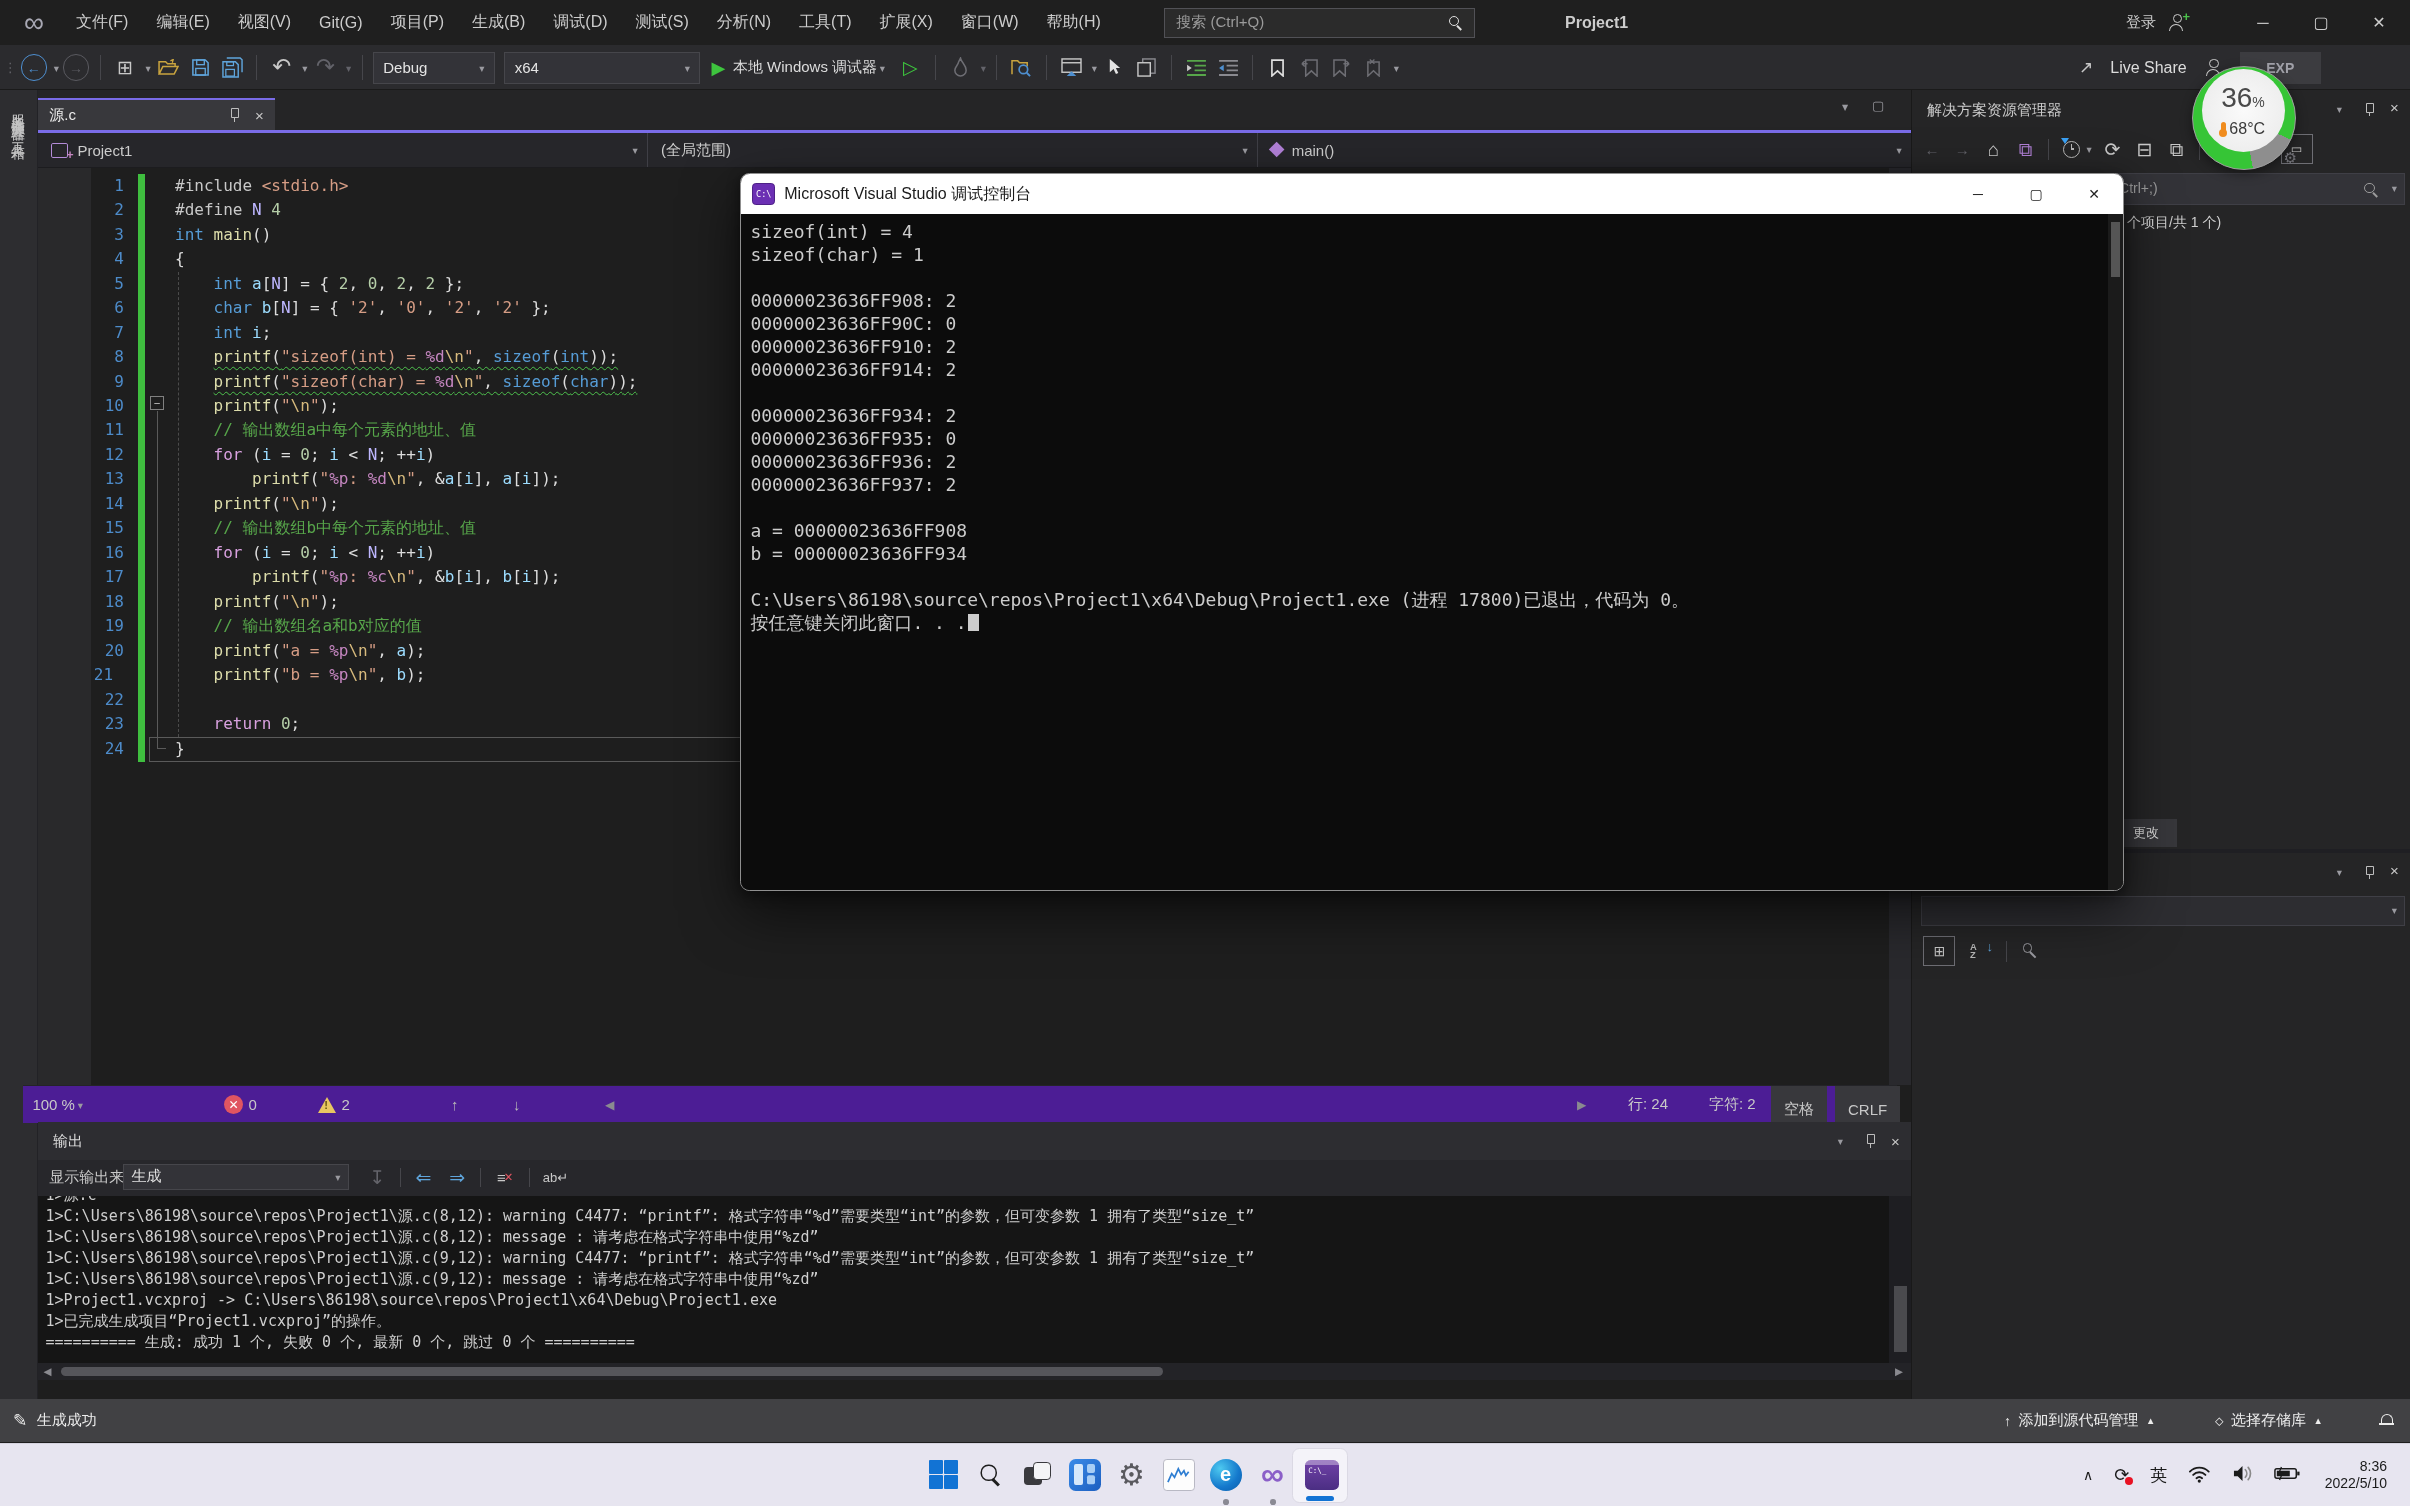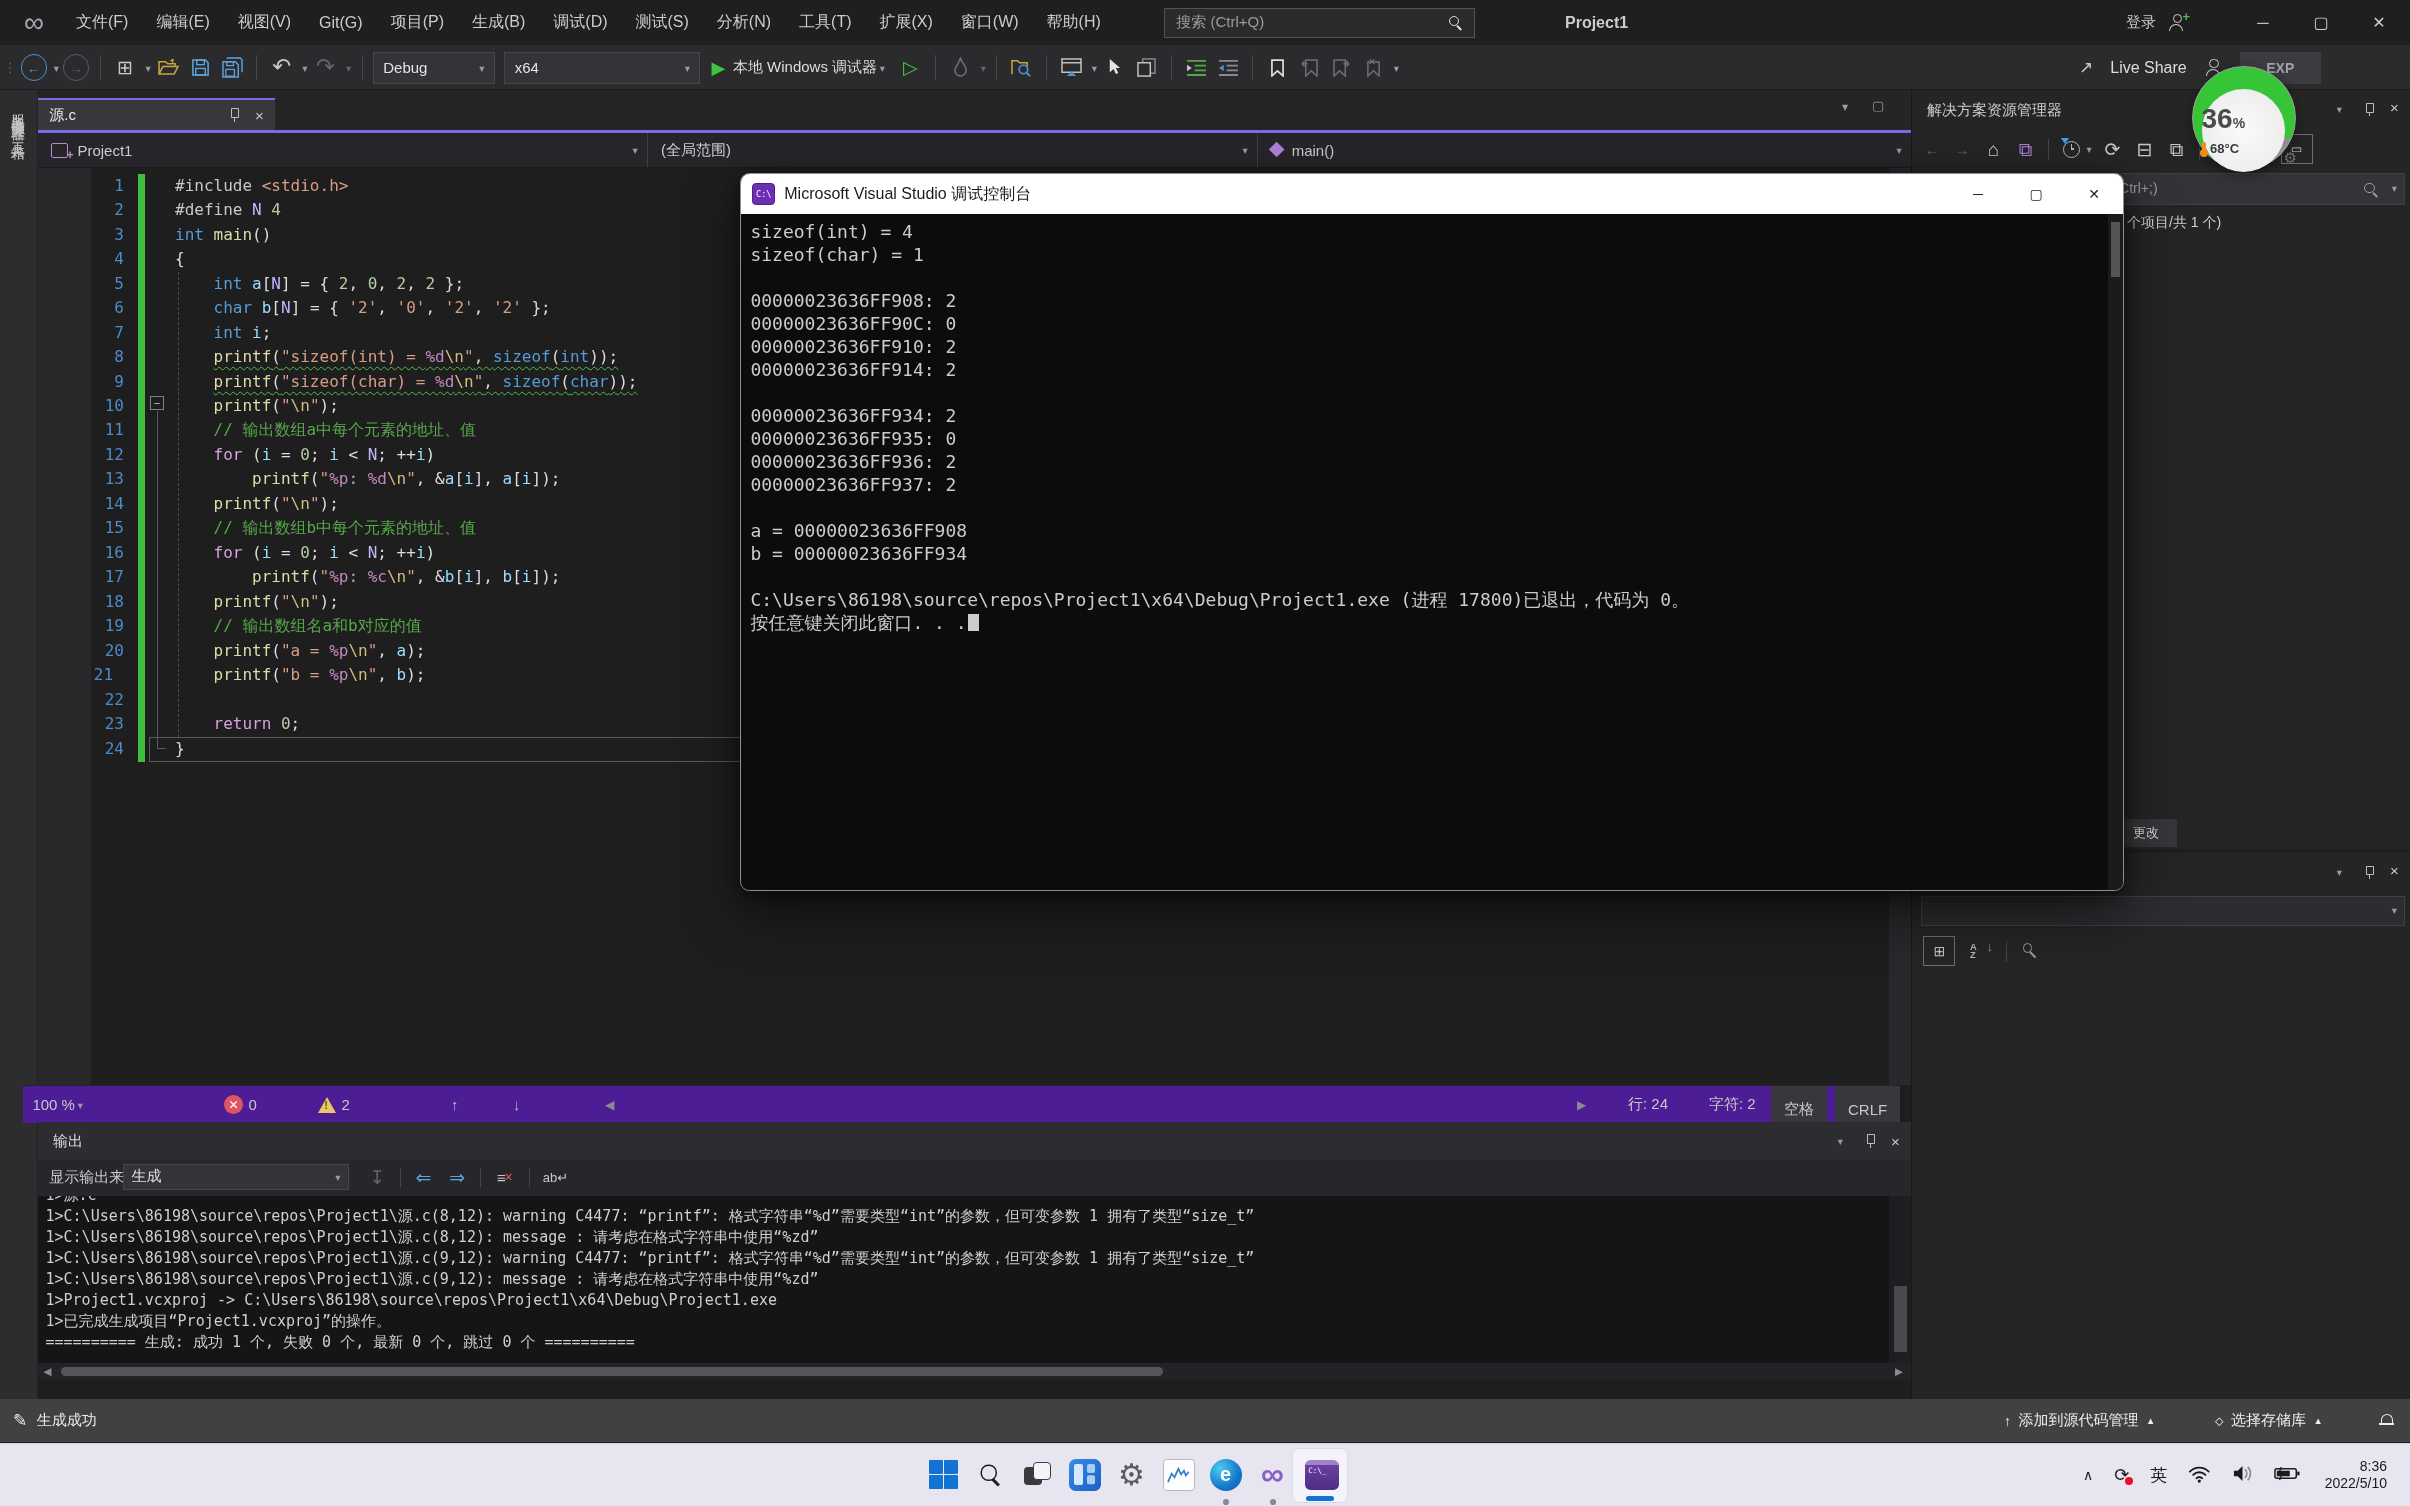--- a/index.html
+++ b/index.html
@@ -108,25 +108,25 @@
   .conbtn{width:58px;height:40px;display:flex;align-items:center;justify-content:center;color:#222;font-size:14px;}
   .conbody{position:absolute;left:0;top:40px;width:100%;height:678px;background:#0C0C0C;}
   .conline{white-space:pre;font-family:"DejaVu Sans Mono",monospace;font-size:18px;line-height:23px;color:#CCCCCC;padding-left:9.4px;}
   .concursor{display:inline-block;width:10.4px;height:17px;background:#CCCCCC;vertical-align:-2.8px;margin-left:1.9px;}
   .conscroll{position:absolute;right:0;top:40px;width:15px;height:678px;background:#1B1B1B;}
   .conthumb{position:absolute;left:2.8px;top:7.5px;width:9.4px;height:55px;background:#555555;}
   
   .cpuwidget{left:2192px;top:66px;width:104px;height:104px;border-radius:50%;z-index:60;
              background:conic-gradient(#36C536 0 115deg,#8E8E8E 115deg 170deg,#36C536 170deg 360deg);
              border:1.9px solid #9E9E9E;box-shadow:0 3.8px 11.3px rgba(0,0,0,0.4);box-sizing:border-box;}
-  .cpuinner{position:absolute;left:8.5px;top:22px;width:83px;height:83px;border-radius:50%;background:radial-gradient(#FAFAFA,#E9E9E9);
-            display:flex;flex-direction:column;align-items:flex-start;justify-content:center;font-weight:bold;}
+  .cpuinner{position:absolute;left:8.5px;top:2px;width:83px;height:83px;border-radius:50%;background:radial-gradient(#FAFAFA,#E9E9E9);
+            display:flex;flex-direction:column;align-items:center;justify-content:center;}
   .cpupct{color:#4A4A4A;font-size:28px;line-height:28px;}
   .cpupct .sm{font-size:14px;}
-  .cputemp{display:flex;align-items:center;color:#3A3A3A;font-size:13px;margin-top:4px;}
+  .cputemp{display:flex;align-items:center;color:#3A3A3A;font-size:16px;margin-top:4px;}
   .thermo{width:4.7px;height:12.2px;background:#F08C1E;border-radius:2.8px;margin-right:3.8px;position:relative;}
   .thermo::after{content:"";position:absolute;left:-1.9px;bottom:-2.8px;width:8.5px;height:8.5px;border-radius:50%;background:#F08C1E;}
   
   .statusbar{left:0;top:1399px;width:2411px;height:43px;background:#414144;color:#ECECEC;font-size:15px;}
   .bell{position:relative;width:15px;height:15px;}
   .bell::before{content:"";position:absolute;left:1.9px;top:0.9px;width:10.4px;height:9.4px;border:1.5px solid #ECECEC;border-bottom:none;border-radius:6.6px 6.6px 0 0;}
   .bell::after{content:"";position:absolute;left:0;top:10.4px;width:15px;height:1.5px;background:#ECECEC;}
   
   .taskbar{left:0;top:1443px;width:2411px;height:64px;background:#E7E5F0;border-top:0.9px solid #D5D3DF;box-sizing:border-box;}
   .tkico{position:absolute;top:1454px;width:41px;height:41px;display:flex;align-items:center;justify-content:center;}

